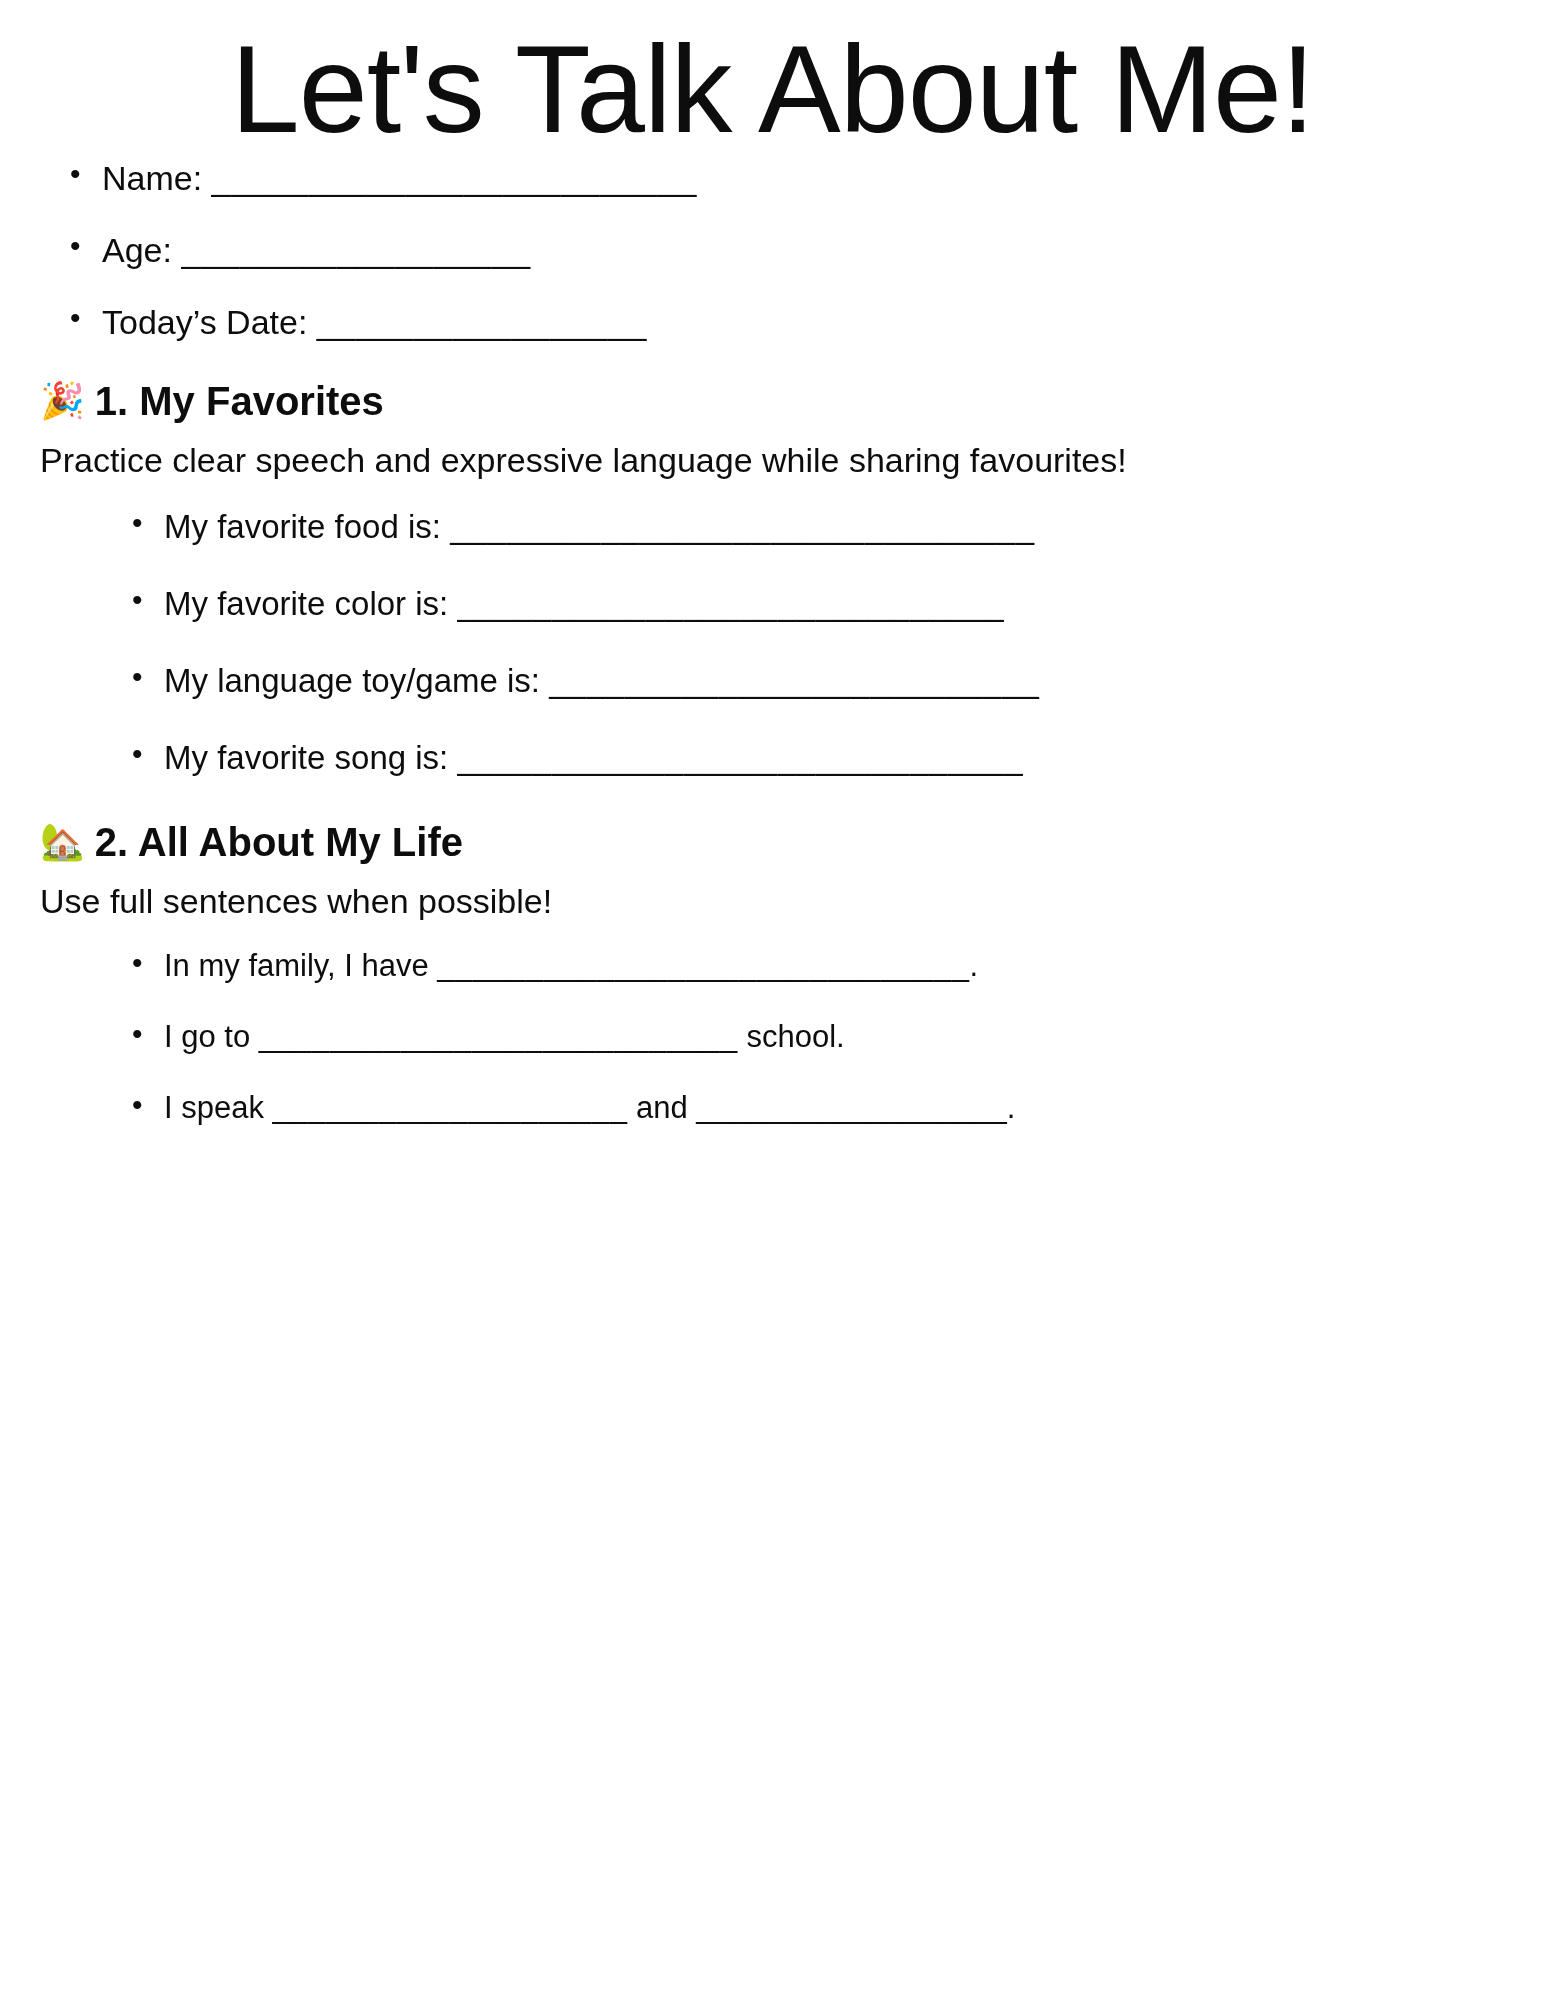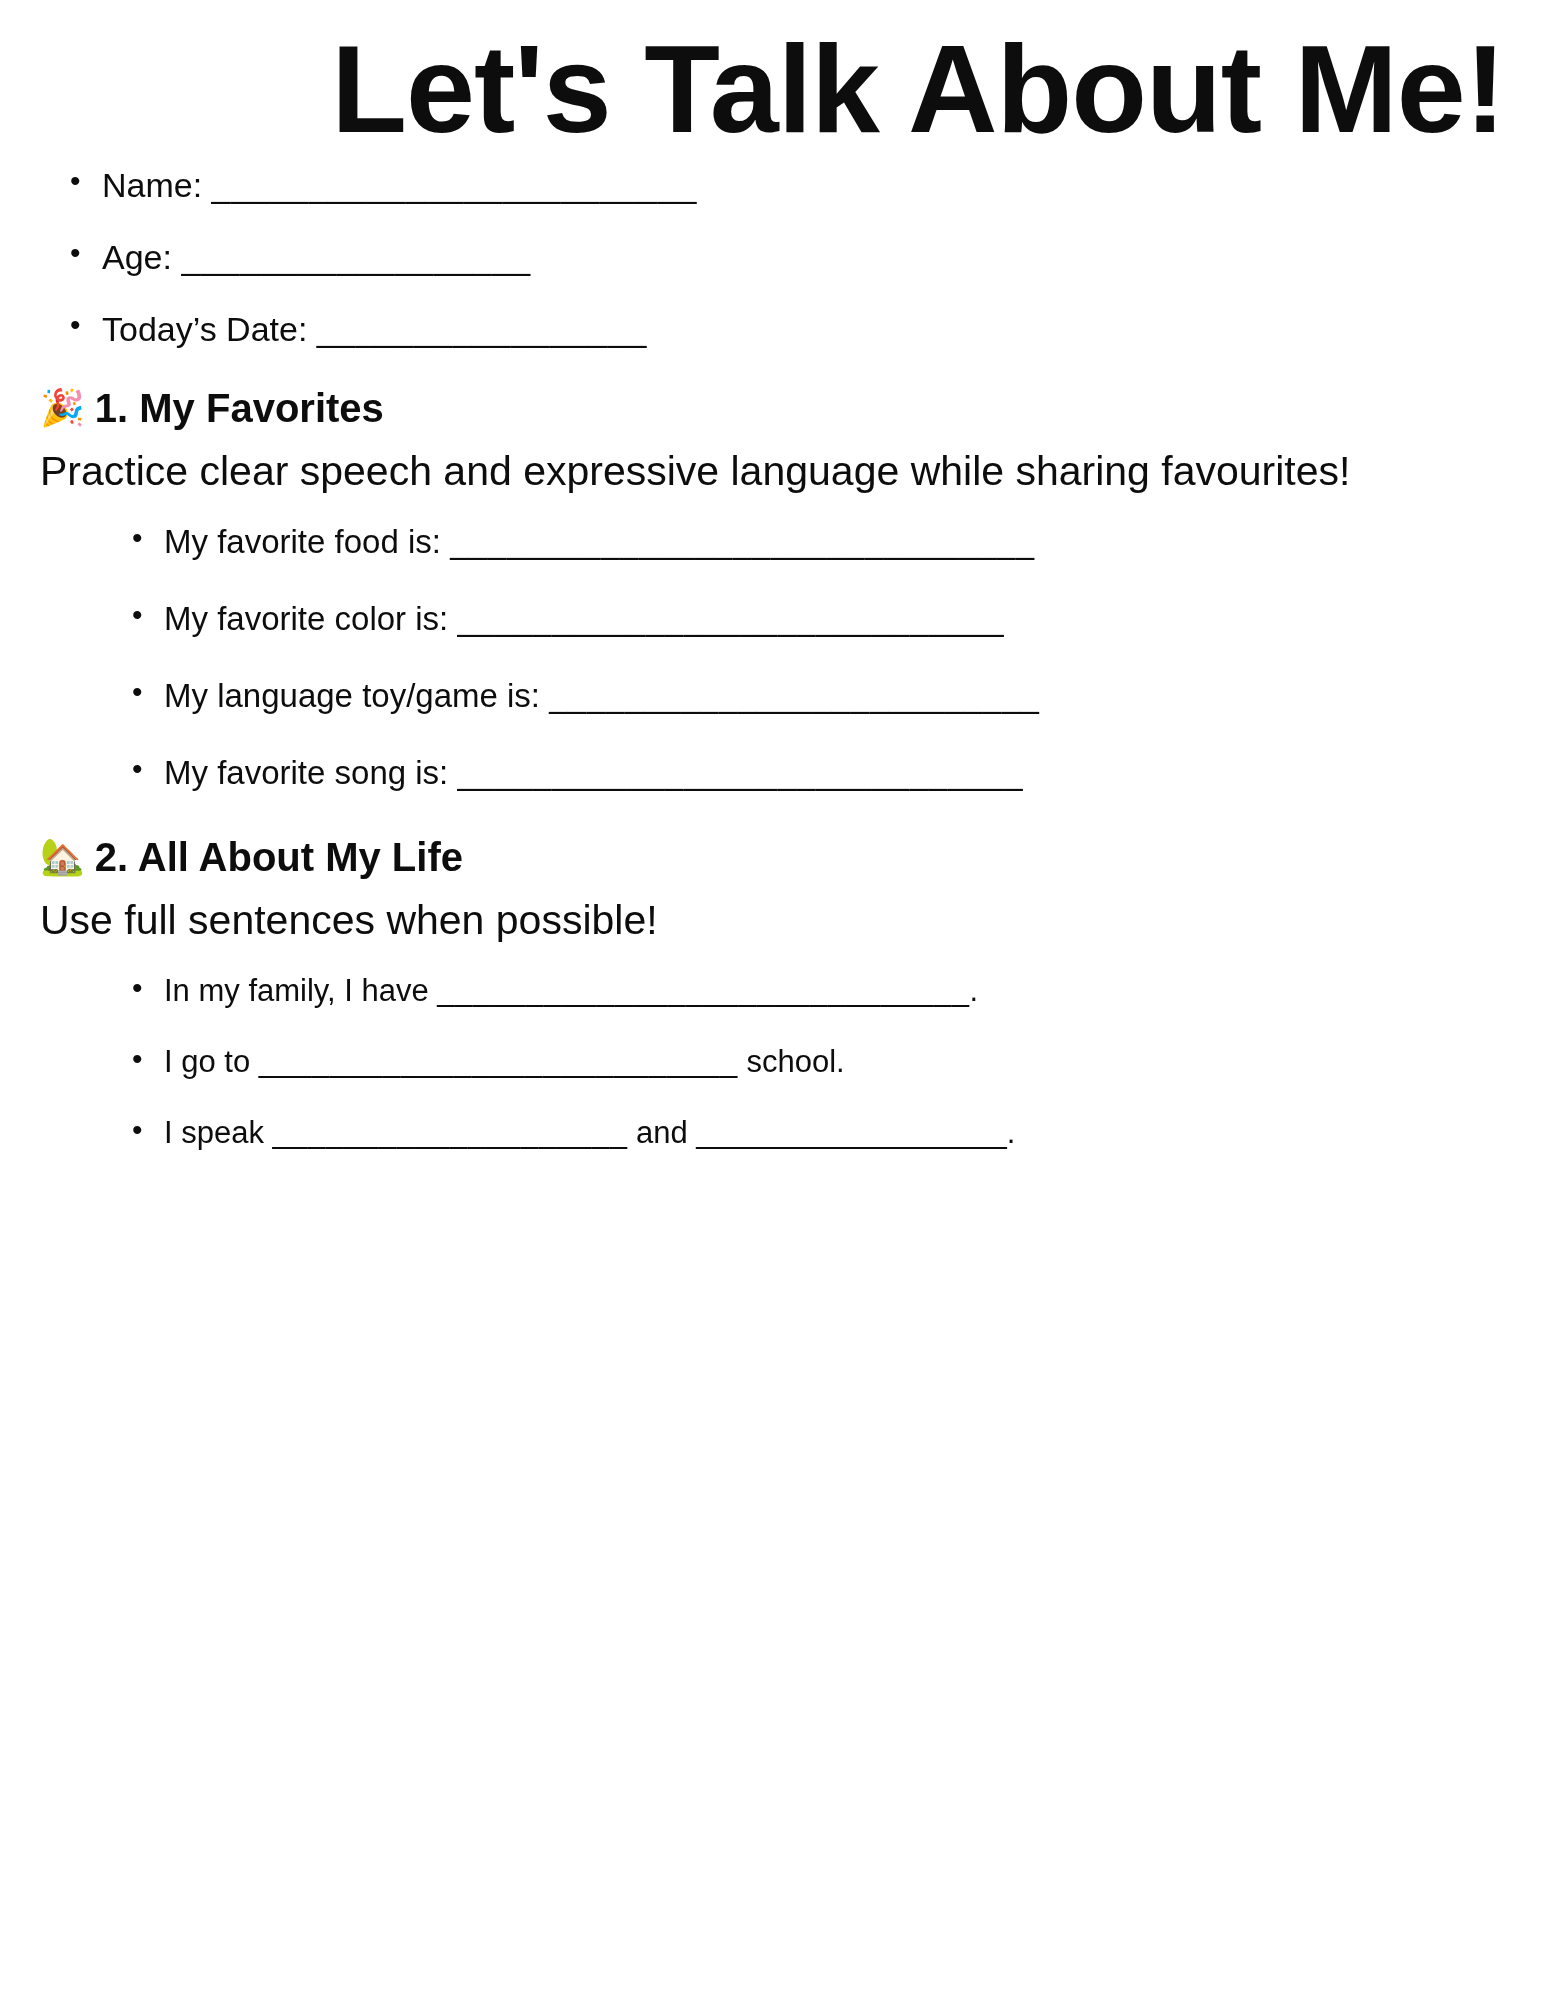--- a/index.html
+++ b/index.html
@@ -17,24 +17,24 @@
   .page {
     width: 1545px;
     min-height: 2000px;
     box-sizing: border-box;
     padding: 24px 40px 40px 40px;
     background: #ffffff;
   }
   .doc-title {
     font-size: 124px;
     line-height: 1.05;
-    font-weight: 700;
+    font-weight: 400;
     letter-spacing: -1px;
-    margin: 0 0 14px 0;
-    text-align: right;
+    margin: 0 0 7px 0;
+    text-align: center;
     white-space: nowrap;
   }
   ul.field-list {
     list-style: none;
     margin: 0;
     padding: 0;
   }
   ul.field-list li {
     position: relative;
     padding-left: 62px;
@@ -70,21 +70,21 @@
     display: flex;
     align-items: center;
     gap: 10px;
     line-height: 1.2;
   }
   .section-heading .emoji {
     font-size: 36px;
     line-height: 1;
   }
   .section-sub {
-    font-size: 41px;
+    font-size: 34px;
     margin: 0 0 28px 0;
     line-height: 1.25;
   }
   .section .field-list {
     padding-left: 62px;
   }
   .section .field-list li {
     font-size: 33px;
     margin-bottom: 44px;
   }

